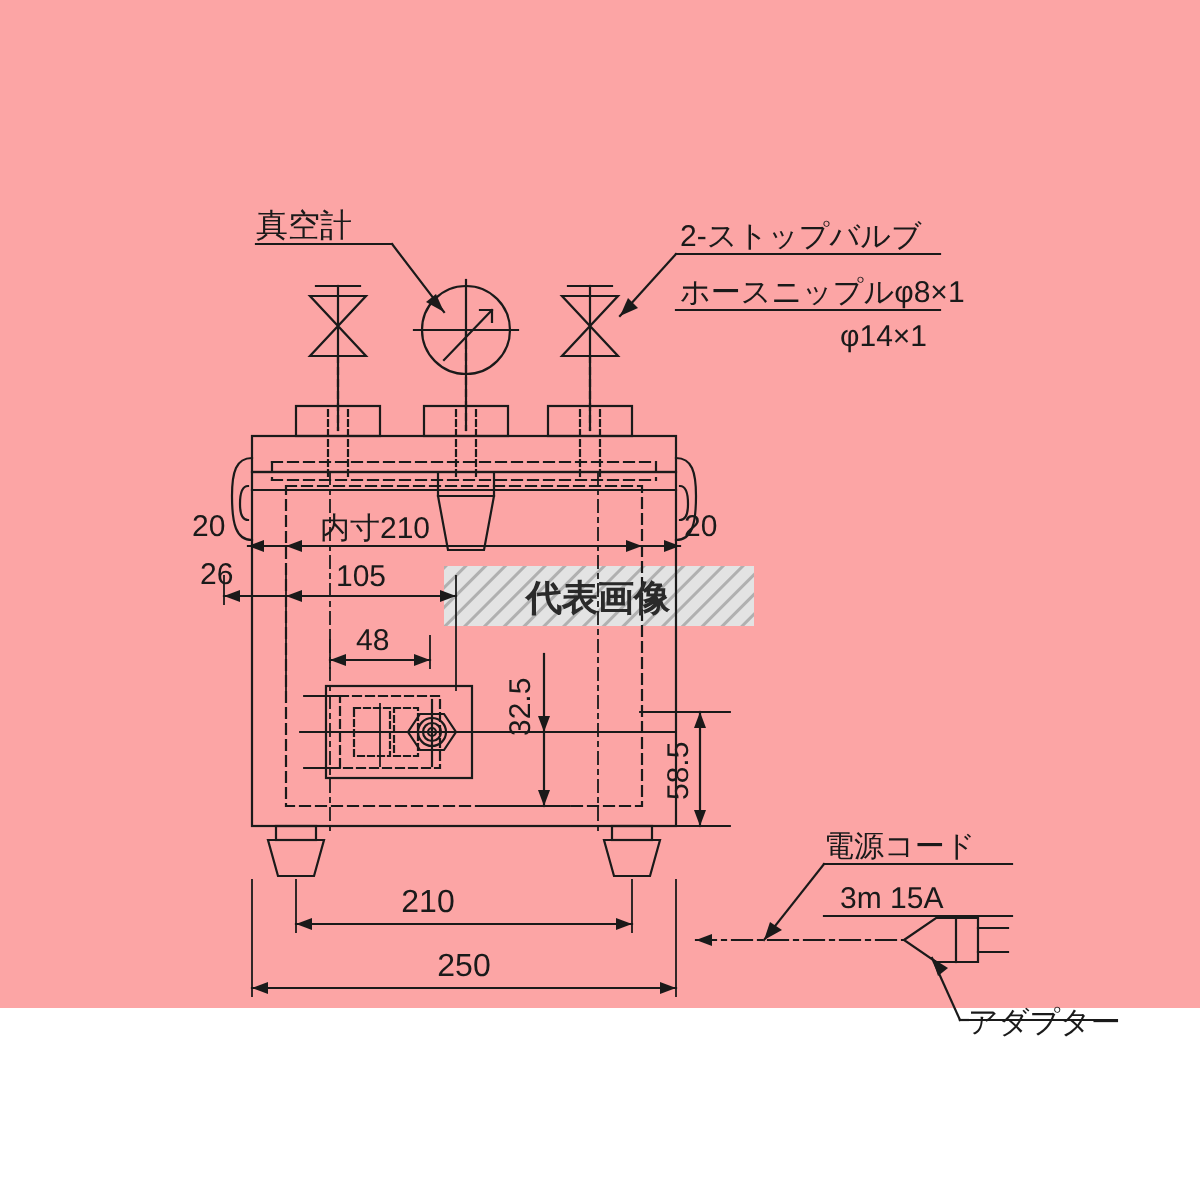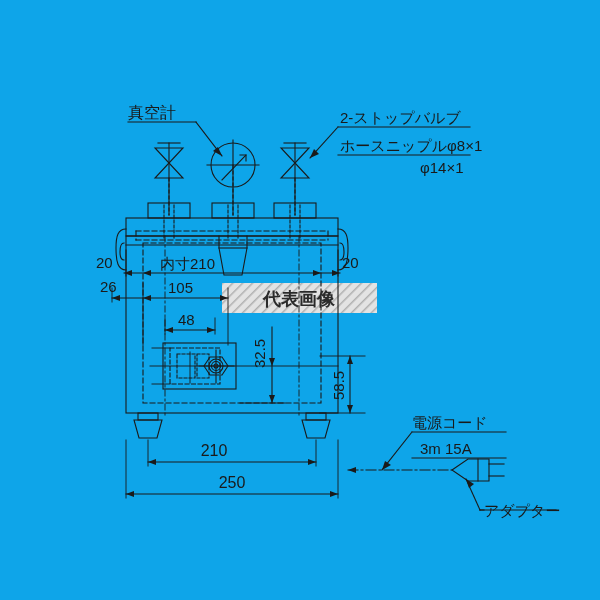--- a/index.html
+++ b/index.html
@@ -1,18 +1,18 @@
 <!DOCTYPE html>
 <html><head>
 <meta charset="utf-8">
 <style>
   html,body{margin:0;padding:0;background:#ffffff;}
   body{width:600px;height:600px;overflow:hidden;
        font-family:"Liberation Sans","DejaVu Sans",sans-serif;}
-  #stage{position:relative;width:600px;height:600px;background:#0ea5e9;}
+  #stage{position:relative;width:600px;height:504px;background:#fca5a5;}
   svg{display:block;}
   .lbl{font-family:"Liberation Sans","DejaVu Sans",sans-serif;fill:#1a1a1a;}
 </style>
 </head>
 <body>
 
 <div id="stage">
 <svg width="600" height="600" viewBox="0 0 600 600">
 
   <defs>

